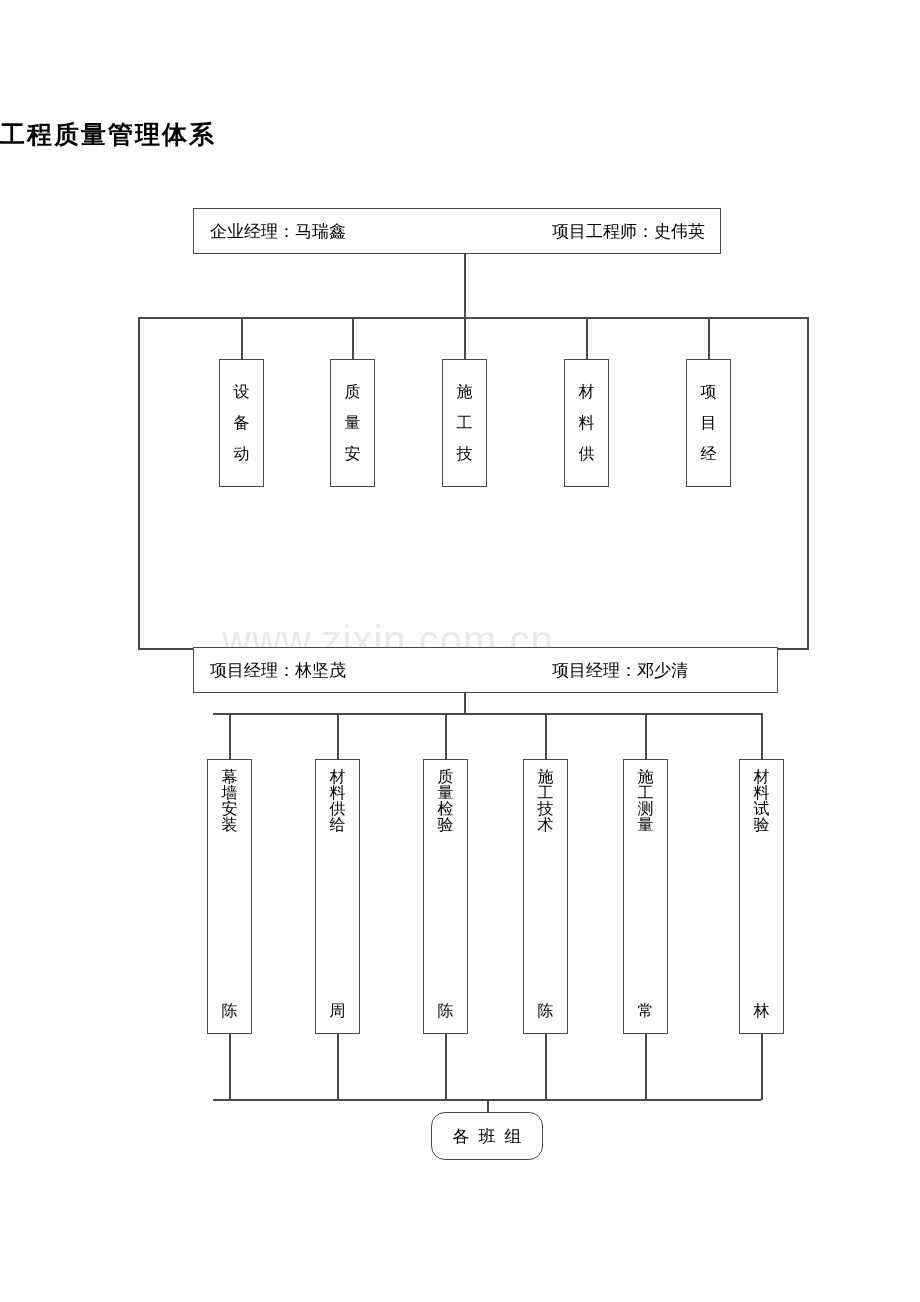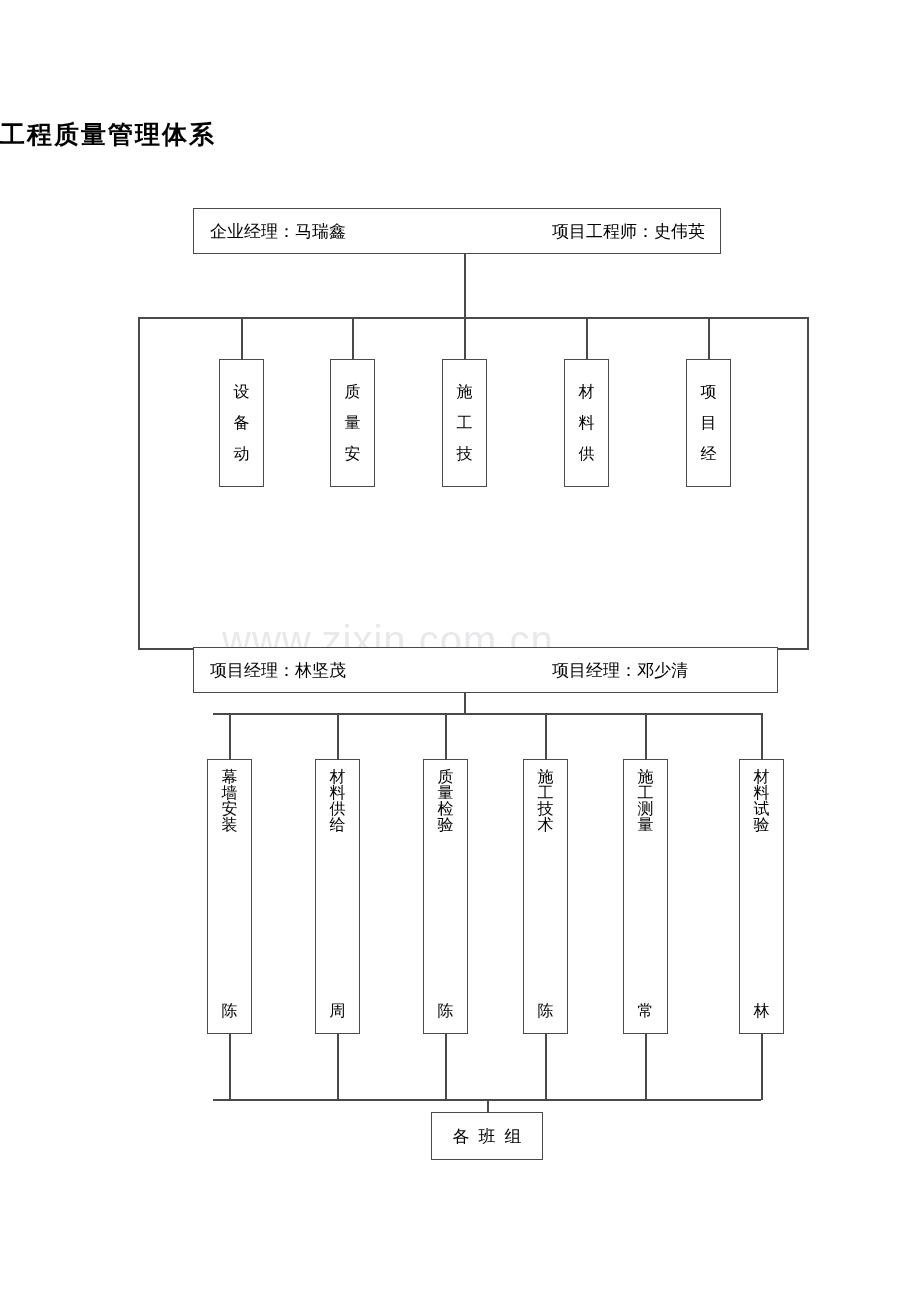--- a/index.html
+++ b/index.html
@@ -114,20 +114,21 @@
   .deptbox .ch { padding: 5px 0; }
 
   
   .teambox {
     display: flex;
     align-items: center;
     justify-content: center;
     font-size: 17px;
     letter-spacing: 9px;
     text-indent: 9px;
+    border-radius: 14px;
   }
 
   
   .ln {
     position: absolute;
     background: #4a4a4a;
     z-index: 2;
   }
   .ln.h { height: 1.5px; }
   .ln.v { width: 1.5px; }

